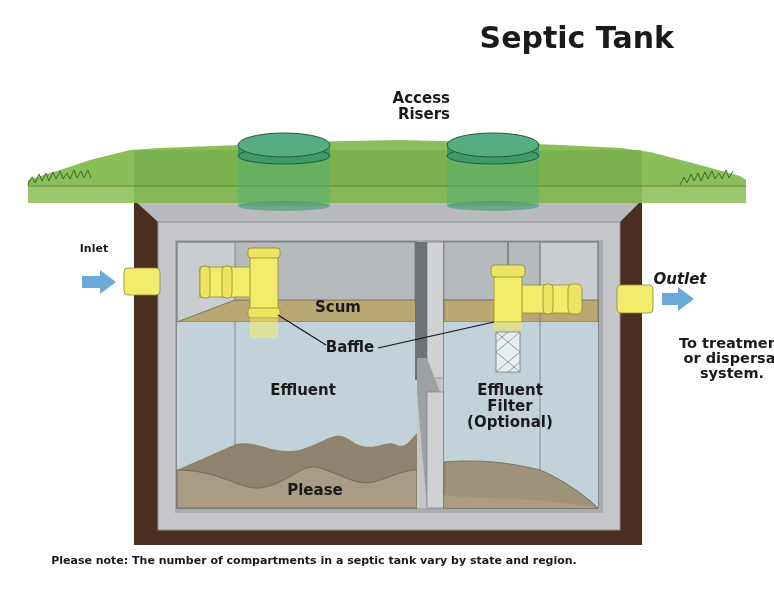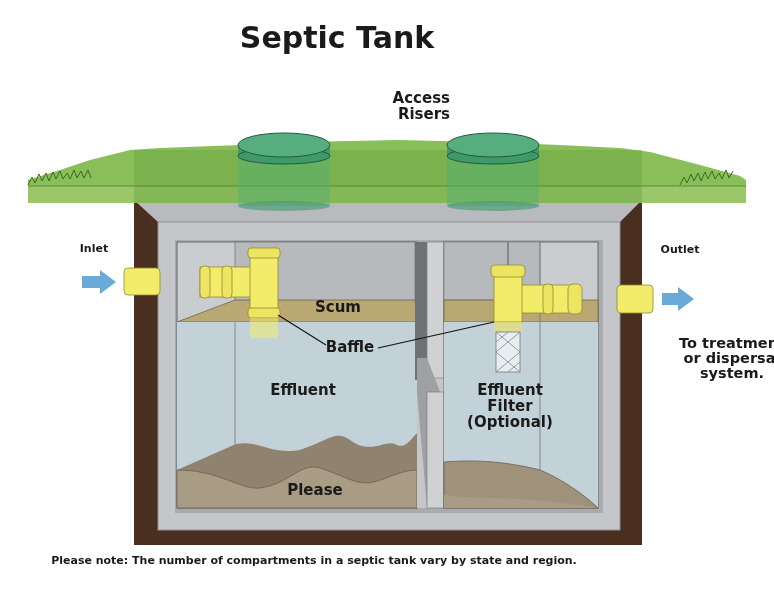--- a/index.html
+++ b/index.html
@@ -1,22 +1,22 @@
 <!DOCTYPE html>
 <html><head>
 <meta charset="utf-8">
 <style>
   html, body { margin:0; padding:0; background:#ffffff; }
   body { width:774px; height:597px; position:relative; overflow:hidden; font-family:"DejaVu Sans", sans-serif; }
   svg { position:absolute; left:0; top:0; }
   .lbl { position:absolute; color:#1a1a1a; font-weight:bold; text-align:center; line-height:1.05; white-space:nowrap; }
-  #title { left:0; width:674px; top:22px; font-size:30px; }
+  #title { left:0; width:674px; top:22px; font-size:30px;text-align:right; }
   #risers { left:330px; width:120px; top:91px; font-size:15px;text-align:right; }
   #inlet { left:64px; width:60px; top:243px; font-size:11px; }
-  #outlet { left:640px; width:80px; top:244px; font-size:11px; }
+  #outlet { left:640px; width:80px; top:272px; font-size:15px;font-style:italic; }
   #treat { left:636px; width:120px; top:336px; font-size:14.5px;margin-left:36px; }
   #scum { left:288px; width:100px; top:300px; font-size:15px; }
   #baffle { left:300px; width:100px; top:340px; font-size:15px; }
   #effl1 { left:248px; width:110px; top:383px; font-size:15px; }
   #effl2 { left:450px; width:120px; top:383px; font-size:15px; }
   #sludge { left:260px; width:110px; top:483px; font-size:15px; }
   #note { left:0; width:628px; top:555px; font-size:11px; }
 </style>
 </head>
 <body>

